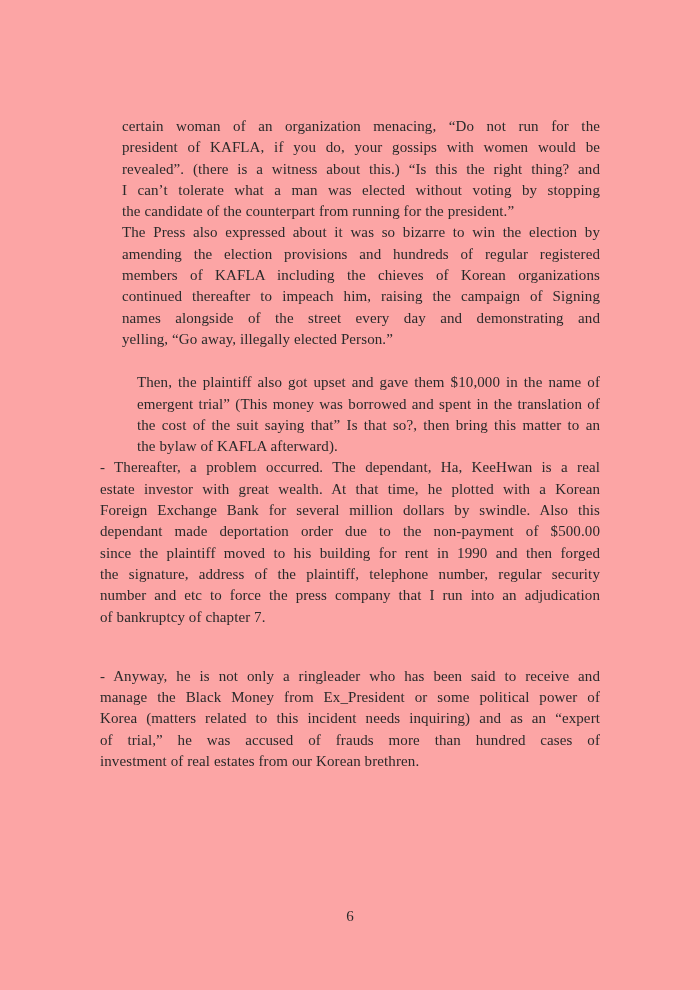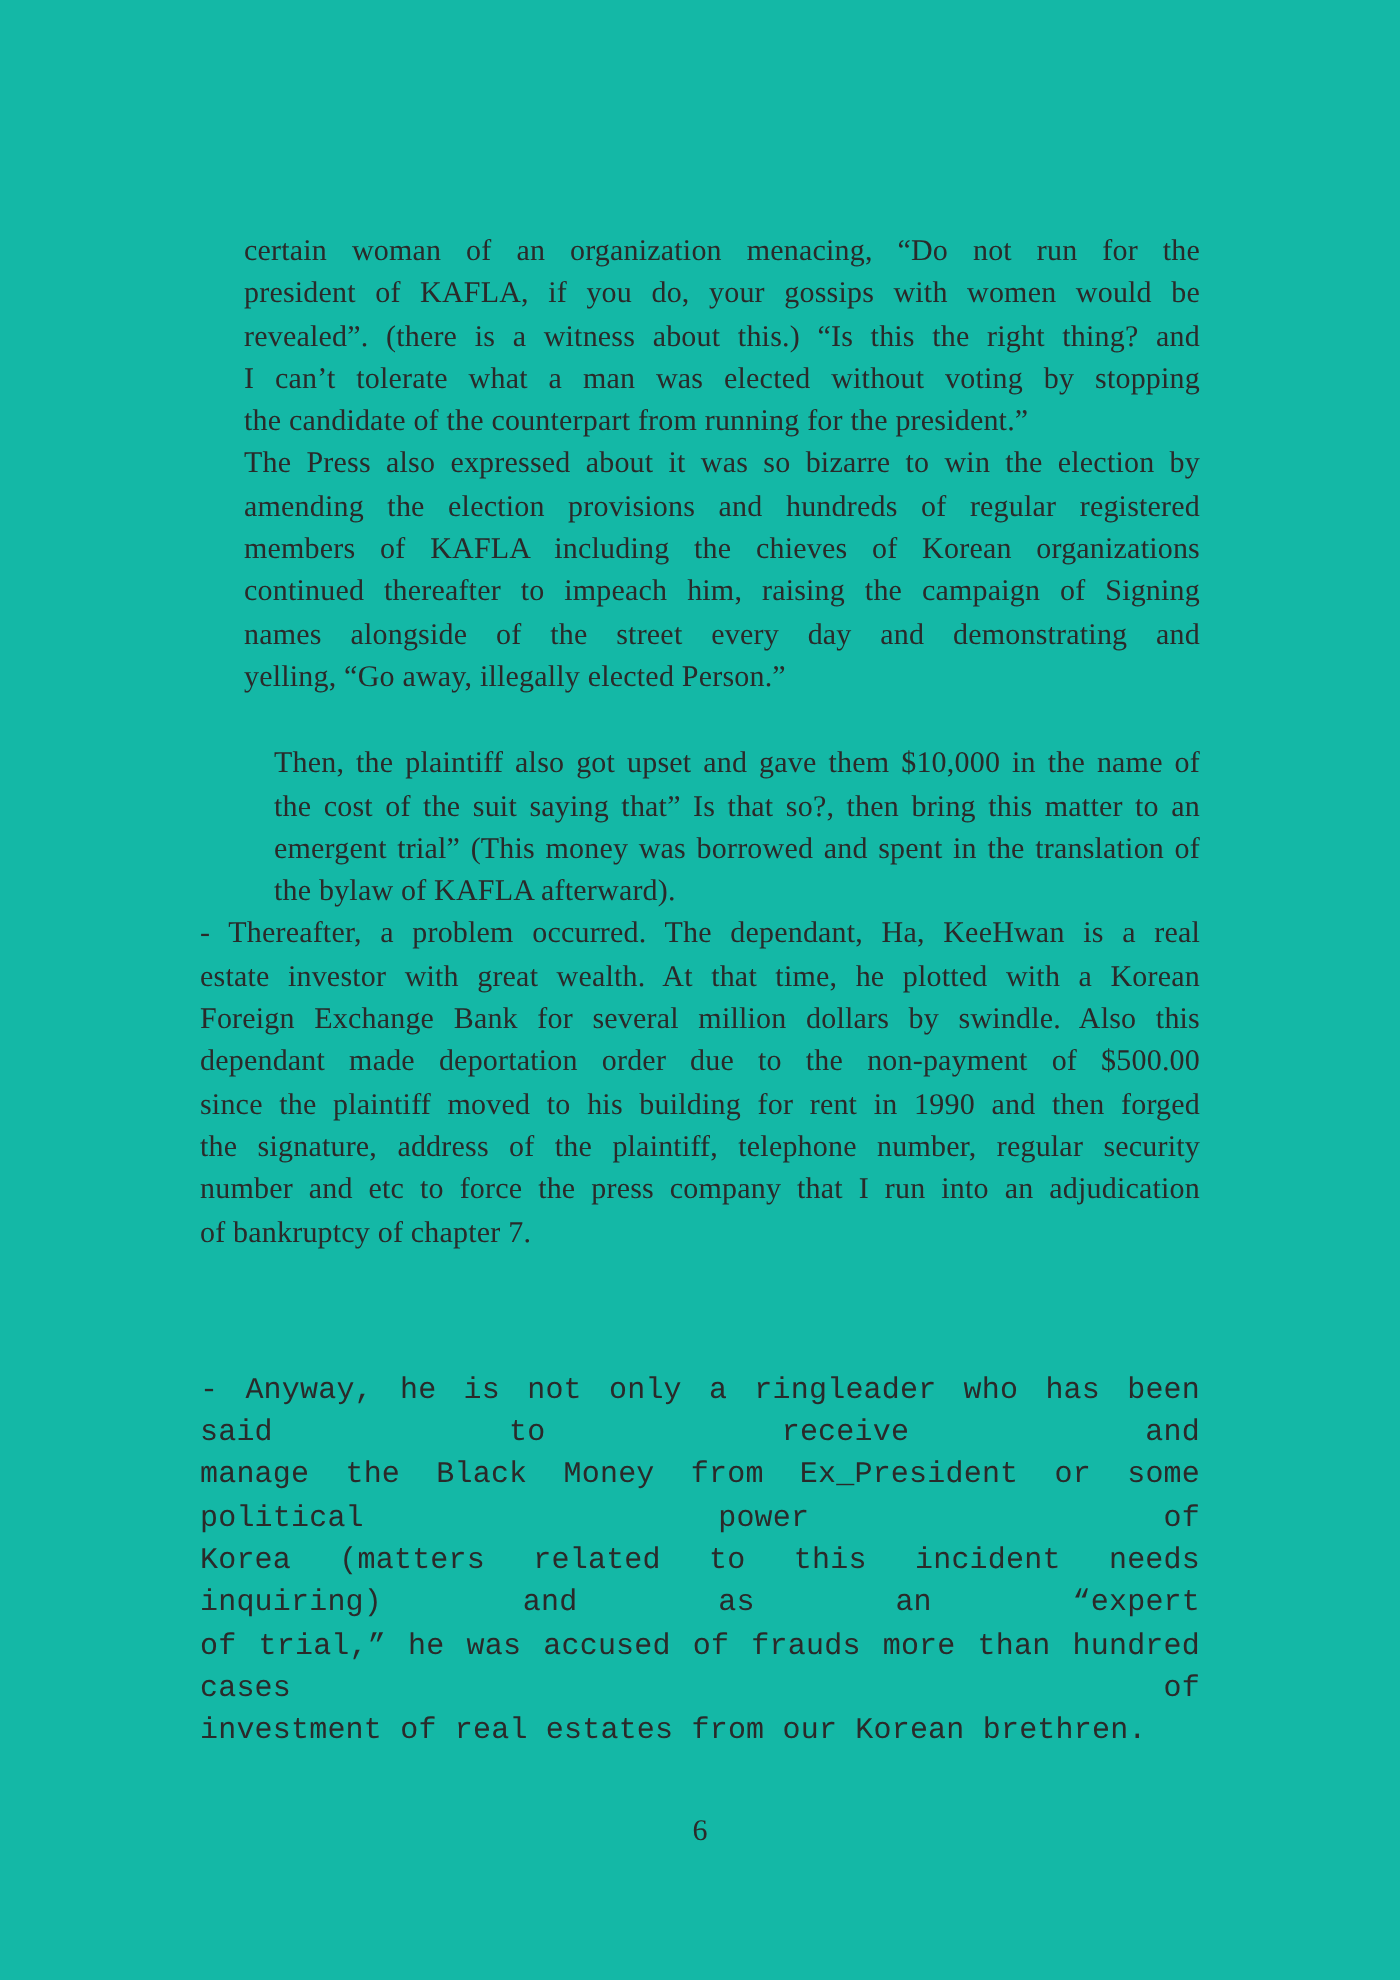--- a/index.html
+++ b/index.html
@@ -4,21 +4,21 @@
 <style>
   html, body {
     margin: 0;
     padding: 0;
     background: #ffffff;
   }
   .page {
     position: relative;
     width: 700px;
     height: 990px;
-    background: #14b8a6;
+    background: #fca5a5;
     overflow: hidden;
     font-family: "Liberation Serif", "DejaVu Serif", serif;
     color: #2a2a2a;
   }
   .text-area {
     position: absolute;
     left: 100px;
     top: 116px;
     width: 500px;
     font-size: 15px;
@@ -36,22 +36,21 @@
   [data-name="quoted-statement-block"] {
     margin-left: 22px; 
   }
   [data-name="settlement-paragraph"] {
     margin-top: 22px;
     margin-left: 37px;
   }
   [data-name="thereafter-paragraph"] {
   }
   [data-name="anyway-paragraph"] {
-    margin-top: 57px;
-    font-family: Liberation Mono, monospace;
+    margin-top: 38px;
   }
   sup {
     font-size: 10px;
     line-height: 0;
     vertical-align: super;
   }
   .page-number {
     position: absolute;
     top: 906px;
     left: 0;
@@ -80,22 +79,22 @@
           <div class="line" data-name="text-line">amending the election provisions and hundreds of regular registered</div>
           <div class="line" data-name="text-line">members of KAFLA including the chieves of Korean organizations</div>
           <div class="line" data-name="text-line">continued thereafter to impeach him, raising the campaign of Signing</div>
           <div class="line" data-name="text-line">names alongside of the street every day and demonstrating and</div>
           <div class="line last" data-name="text-line">yelling, “Go away, illegally elected Person.”</div>
         </div>
       </div>
       <div class="block" data-name="settlement-paragraph">
         <div data-name="paragraph">
           <div class="line" data-name="text-line">Then, the plaintiff also got upset and gave them $10,000 in the name of</div>
+          <div class="line" data-name="text-line">emergent trial” (This money was borrowed and spent in the translation of</div>
           <div class="line" data-name="text-line">the cost of the suit saying that” Is that so?, then bring this matter to an</div>
-          <div class="line" data-name="text-line">emergent trial” (This money was borrowed and spent in the translation of</div>
           <div class="line last" data-name="text-line">the bylaw of KAFLA afterward).</div>
         </div>
       </div>
       <div class="block" data-name="thereafter-paragraph">
         <div data-name="paragraph">
           <div class="line" data-name="text-line">- Thereafter, a problem occurred. The dependant, Ha, KeeHwan is a real</div>
           <div class="line" data-name="text-line">estate investor with great wealth. At that time, he plotted with a Korean</div>
           <div class="line" data-name="text-line">Foreign Exchange Bank for several million dollars by swindle. Also this</div>
           <div class="line" data-name="text-line">dependant made deportation order due to the non-payment of $500.00</div>
           <div class="line" data-name="text-line">since the plaintiff moved to his building for rent in 1990 and then forged</div>

